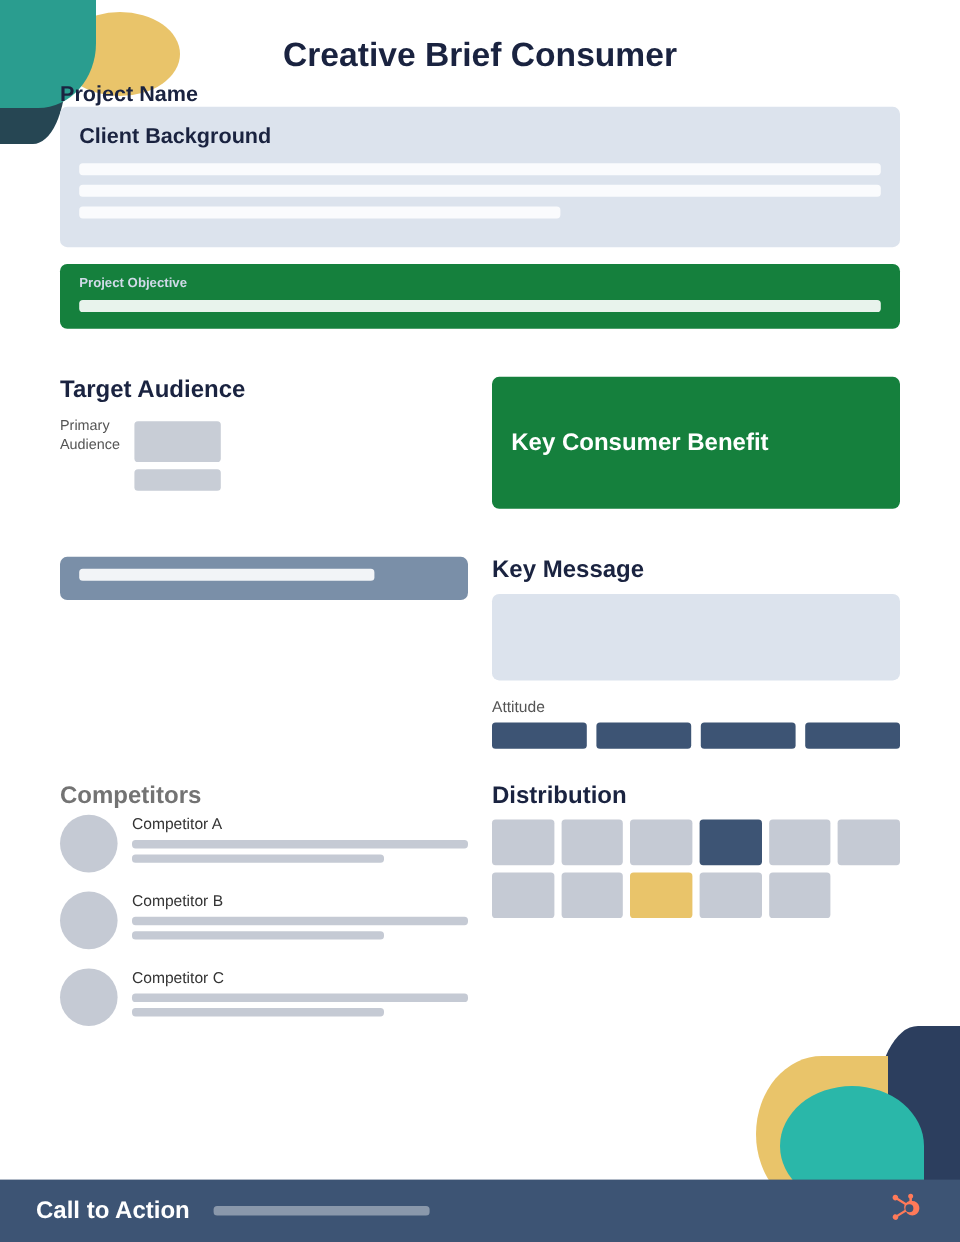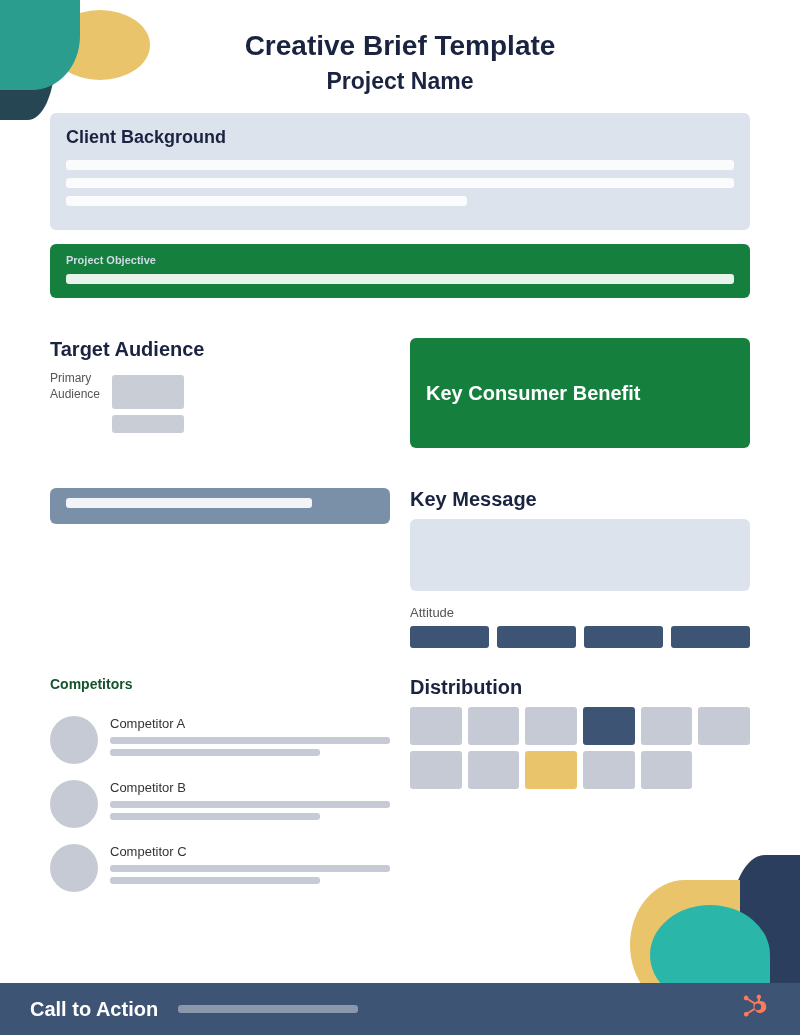--- a/index.html
+++ b/index.html
@@ -71,25 +71,23 @@
     
     .page-title {
       text-align: center;
       font-size: 28px;
       font-weight: 800;
       color: #1a2340;
       margin-bottom: 6px;
       padding-top: 10px;
     }
     .project-name {
-      text-align: center;
-      font-size: 23px;
+      font-size: 18px;
       font-weight: 700;
       color: #1a2340;
-      margin-bottom: 18px;
     }
 
     
     .client-bg-section {
       background: #dce3ed;
       border-radius: 6px;
       padding: 14px 16px 16px 16px;
       margin-bottom: 14px;
     }
     .client-bg-title {
@@ -240,24 +238,24 @@
     
     .bottom-two-col {
       display: flex;
       gap: 20px;
     }
     .bottom-left { flex: 1; }
     .bottom-right { flex: 1; }
 
     
     .competitors-title {
-      font-size: 14px;
-      font-weight: 800;
-      color: #14532d;
-      margin-bottom: 24px;
+      font-size: 20px;
+      font-weight: 800;
+      color: #737373;
+      margin-bottom: 4px;
     }
     .competitor-item {
       display: flex;
       align-items: flex-start;
       gap: 12px;
       margin-bottom: 16px;
     }
     .competitor-avatar {
       width: 48px;
       height: 48px;
@@ -341,21 +339,21 @@
 
 <div class="blob-yellow-top"></div>
 <div class="blob-dark-teal"></div>
 <div class="blob-teal"></div>
 <div class="blob-navy-right"></div>
 <div class="blob-yellow-bottom"></div>
 <div class="blob-teal-bottom"></div>
 
 <div class="page-content">
 
-  <h1 class="page-title">Creative Brief Template</h1>
+  <h1 class="page-title">Creative Brief Consumer</h1>
   <div class="project-name">Project Name</div>
 
   <div class="client-bg-section">
     <div class="client-bg-title">Client Background</div>
     <div class="line-placeholder full"></div>
     <div class="line-placeholder full"></div>
     <div class="line-placeholder short"></div>
   </div>
 
   <div class="project-obj-section">

